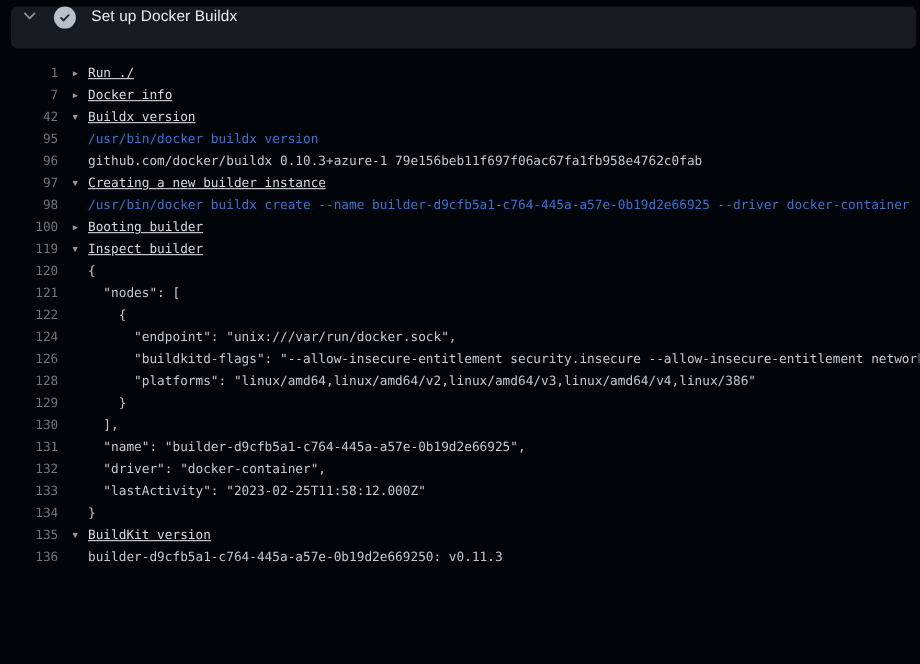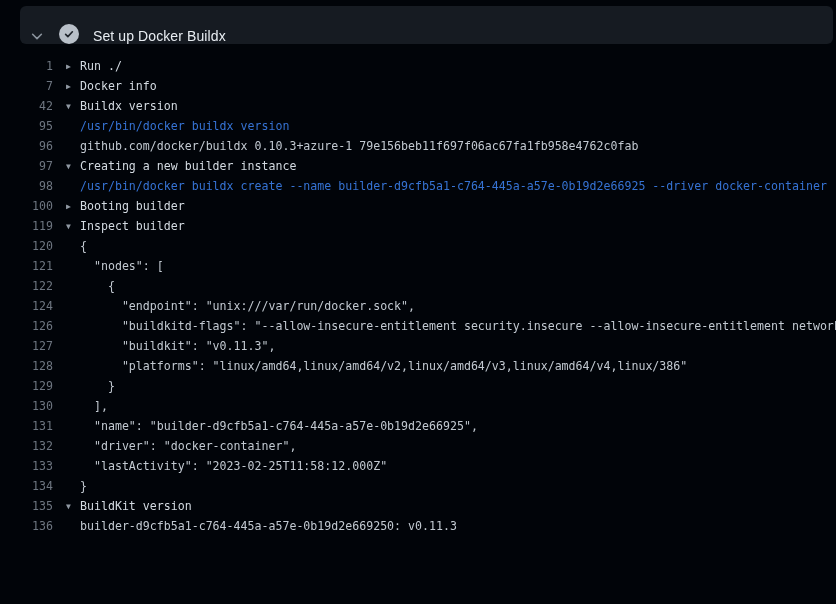--- a/index.html
+++ b/index.html
@@ -5,23 +5,23 @@
   * { margin:0; padding:0; box-sizing:border-box; }
   html,body { width:836px; height:604px; overflow:hidden; }
   body {
     background:#010409;
     font-family:"Liberation Sans", sans-serif;
     position:relative;
   }
 
   
   .step-header {
-    position:absolute; left:20px; top:6px; right:3px; height:38px;
+    position:absolute; left:10px; top:6px; right:3px; height:38px;
     background:#161b22; border-radius:6px;
-    display:flex; align-items:flex-end;
+    display:flex; align-items:flex-start;
     cursor:pointer;
   }
   .chev {
     width:16px; height:16px; margin-left:9px; flex-shrink:0;
     display:flex; align-items:center; justify-content:center;
   }
   .status-circle {
     width:20px; height:20px; border-radius:50%;
     background:#b9c0c9; margin-left:14px; flex-shrink:0;
     display:flex; align-items:center; justify-content:center;
@@ -43,21 +43,21 @@
     color:#6e7681; cursor:pointer;
   }
   .cell { margin-left:13px; white-space:pre; overflow:hidden; }
   .row .indent { padding-left:14px; }
   .arrow {
     display:inline-block; width:14px; color:#9099a3;
     font-size:8px; vertical-align:1px;
   }
   .arrow.collapsed::before { content:"\25B6"; }
   .arrow.expanded::before  { content:"\25BC"; }
-  .t-group   { color:#d3dae1; cursor:pointer; }
+  .t-group   { color:#d3dae1; cursor:pointer;text-decoration:underline; }
   .t-command { color:#3673d4; }
   .t-output  { color:#c2c9d1; }
 </style>
 </head>
 <body>
 
 <div class="step-header">
   <span class="chev">
     <svg width="14" height="14" viewBox="0 0 16 16">
       <path d="M3 6l5 5 5-5" fill="none" stroke="#8b949e" stroke-width="1.8" stroke-linecap="round" stroke-linejoin="round"></path>
@@ -138,24 +138,20 @@
     <span class="ln">124</span>
     <span class="cell indent t-output">      "endpoint": "unix:///var/run/docker.sock",</span>
   </div>
 
 
   <div class="row">
     <span class="ln">126</span>
     <span class="cell indent t-output">      "buildkitd-flags": "--allow-insecure-entitlement security.insecure --allow-insecure-entitlement network.host",</span>
   </div>
 
-  <div class="row">
-    <span class="ln">127</span>
-    <span class="cell indent t-output">      "buildkit": "v0.11.3",</span>
-  </div>
 
   <div class="row">
     <span class="ln">128</span>
     <span class="cell indent t-output">      "platforms": "linux/amd64,linux/amd64/v2,linux/amd64/v3,linux/amd64/v4,linux/386"</span>
   </div>
 
   <div class="row">
     <span class="ln">129</span>
     <span class="cell indent t-output">    }</span>
   </div>

